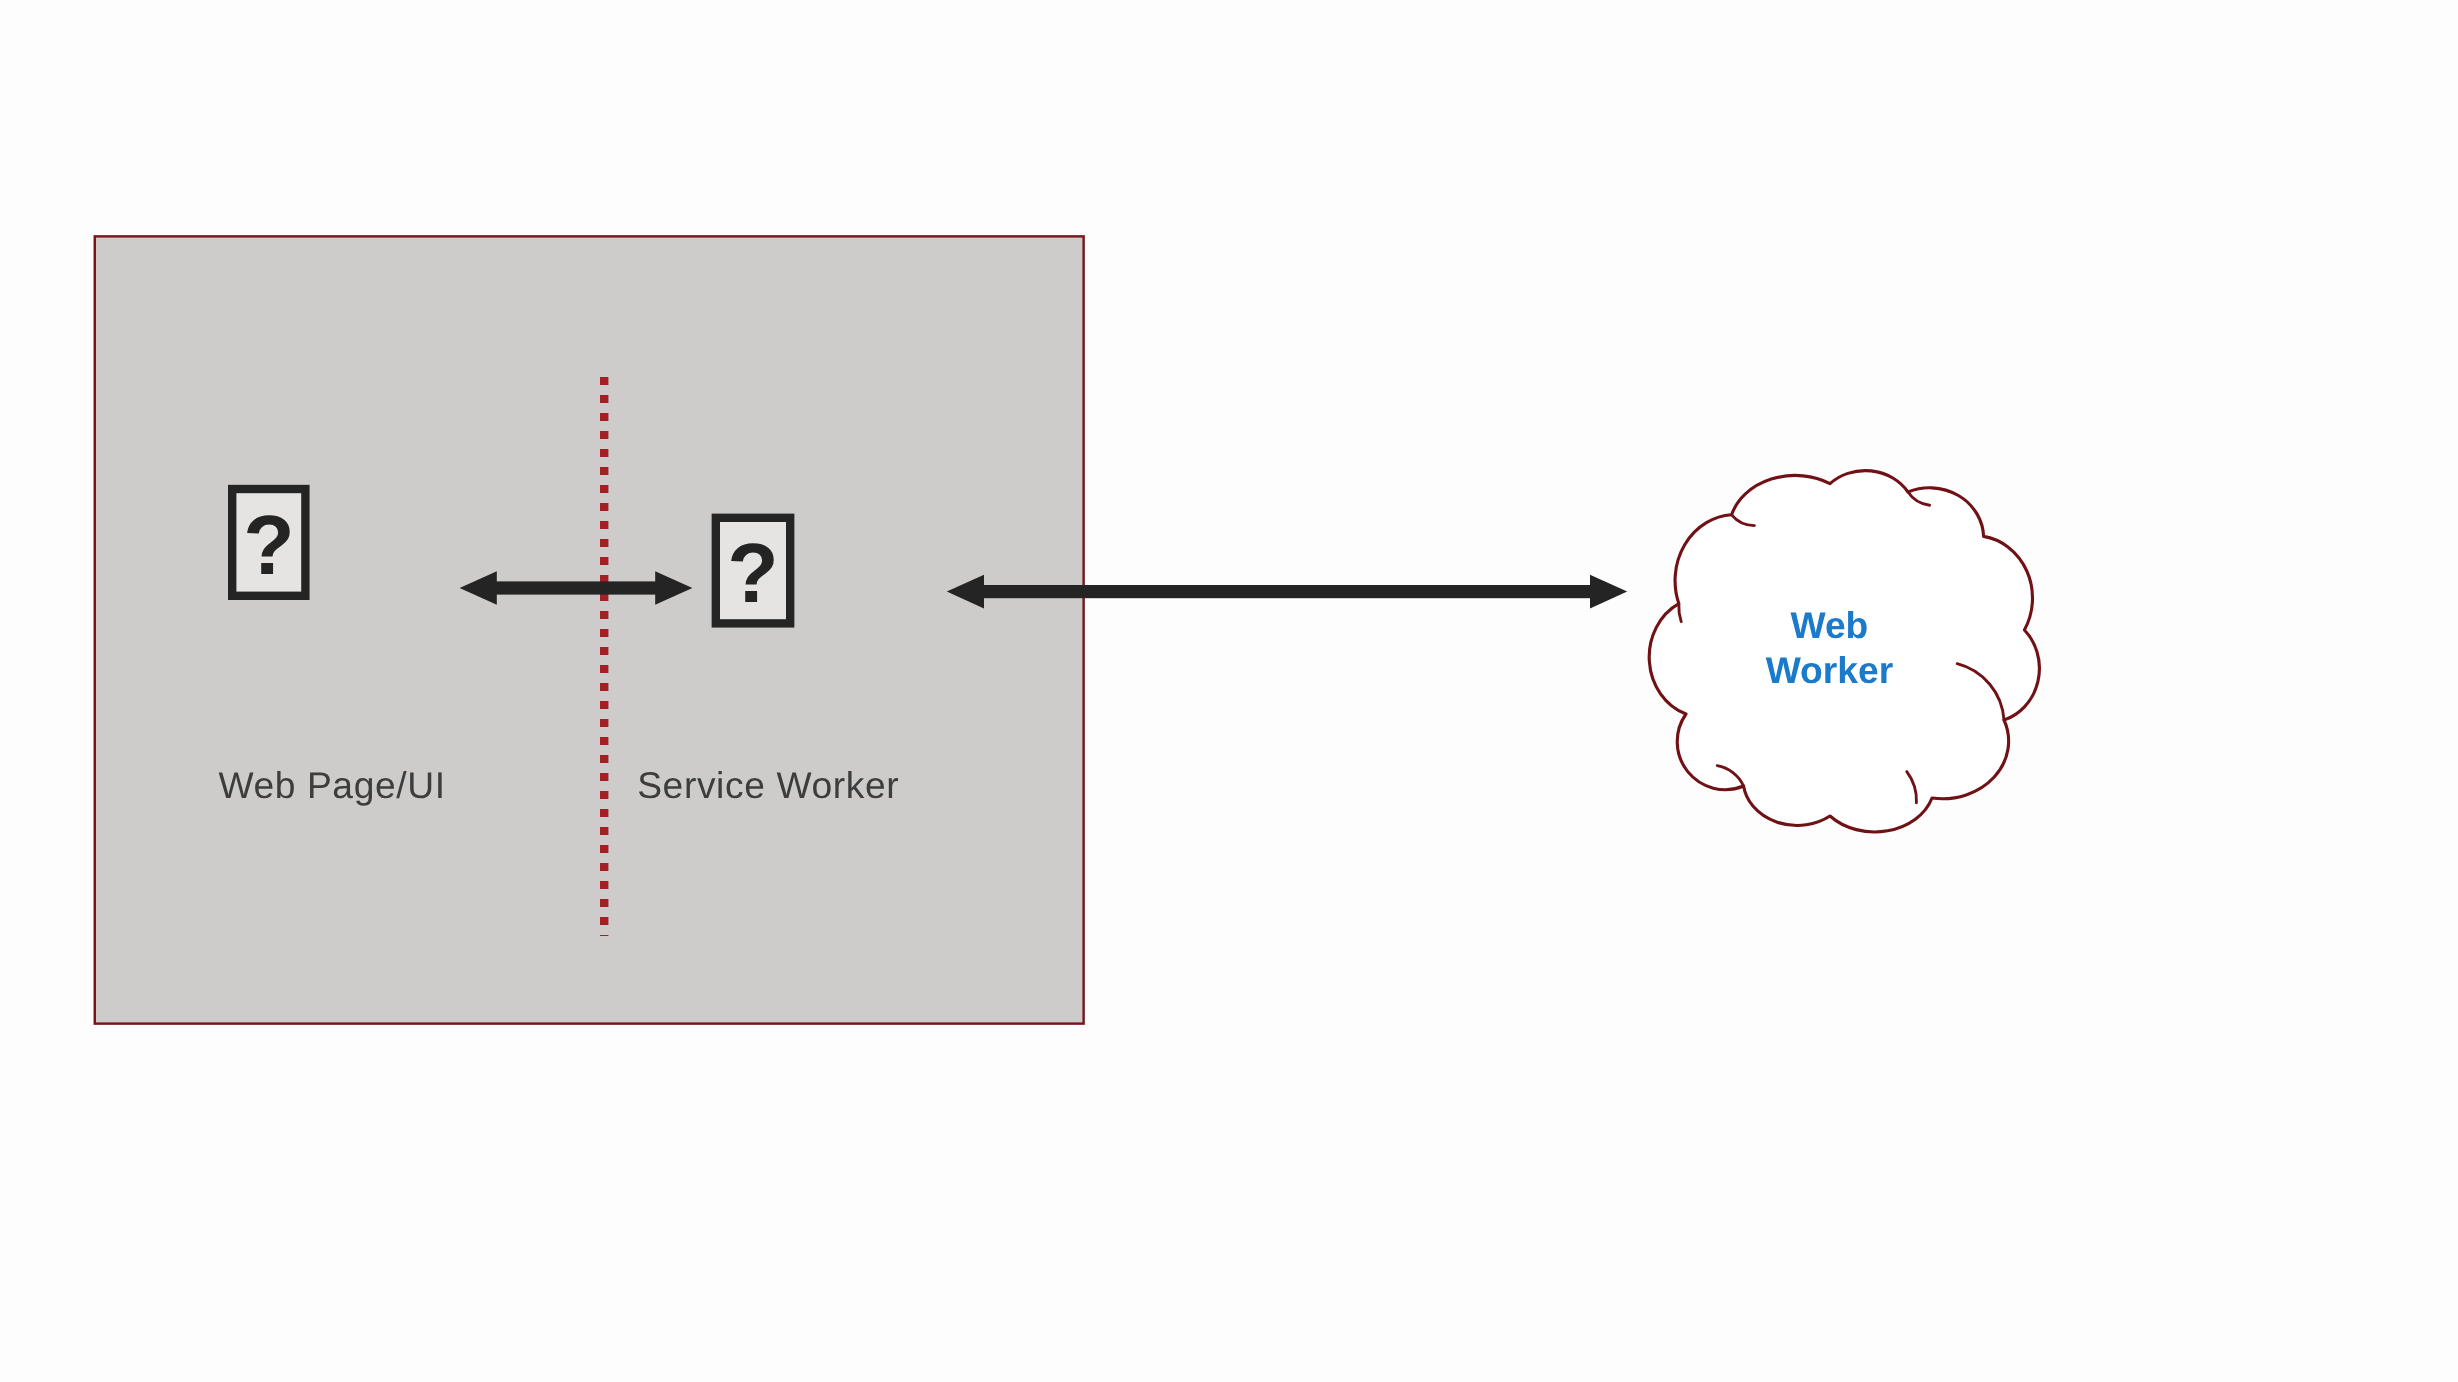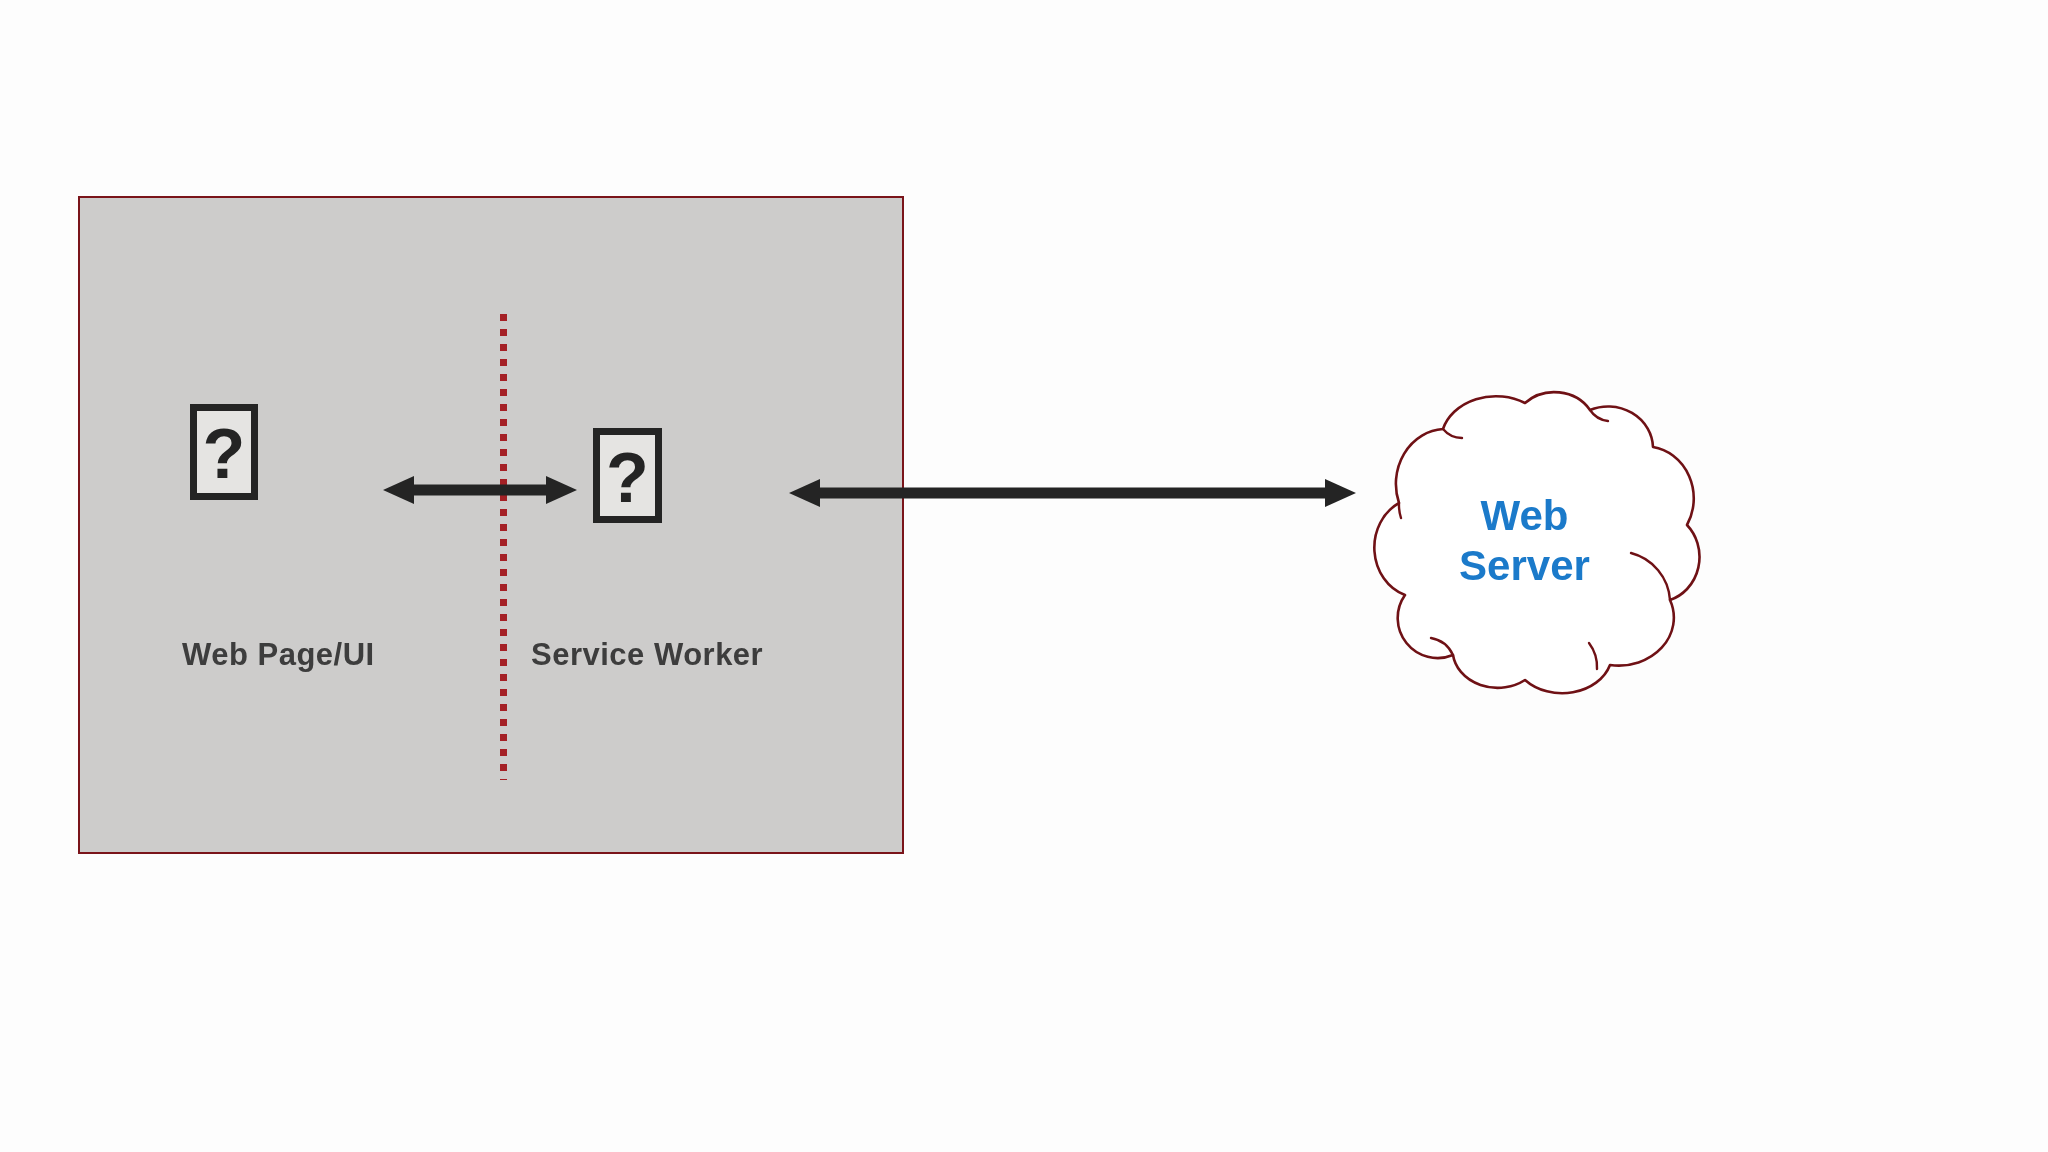--- a/index.html
+++ b/index.html
@@ -51,21 +51,21 @@
     font-weight: 600;
     line-height: 1;
     color: var(--ink, #242424);
     transform: translateY(2px);
   }
 
   
   .zone-label {
     position: absolute;
     font-size: 31px;
-    font-weight: 700;
+    font-weight: 400;
     letter-spacing: 0.5px;
     color: var(--label, #3d3d3d);
     white-space: nowrap;
   }
   .zone-label.left  { left: 182px; top: 637px; }
   .zone-label.right { left: 531px; top: 637px; }
 
   
   svg.overlay {
     position: absolute;
@@ -90,21 +90,21 @@
   .cloud-text {
     position: absolute;
     left: 1365px; top: 385px;
     width: 335px; height: 327px;
     display: flex;
     flex-direction: column;
     align-items: center;
     justify-content: center;
     transform: translate(-8px, -8px);
     color: var(--cloud-text, #1b7aca);
-    font-size: 42px;
+    font-size: 31px;
     font-weight: 600;
     line-height: 1.17;
     text-align: center;
   }
 </style>
 </head>
 <body>
 
 <div id="canvas">
 
@@ -154,16 +154,16 @@
   </div>
   <div class="broken-icon right">
     <span class="glyph">?</span>
   </div>
 
   <div class="zone-label left">Web Page/UI</div>
   <div class="zone-label right">Service Worker</div>
 
   <div class="cloud-text">
     <span>Web</span>
-    <span>Server</span>
+    <span>Worker</span>
   </div>
 
 </div>
 
 </body></html>

